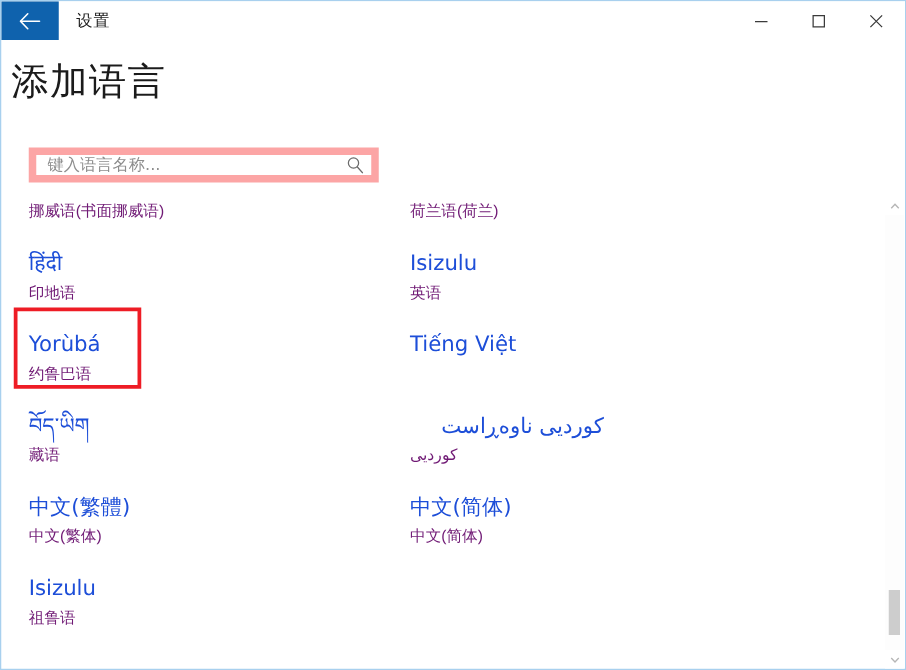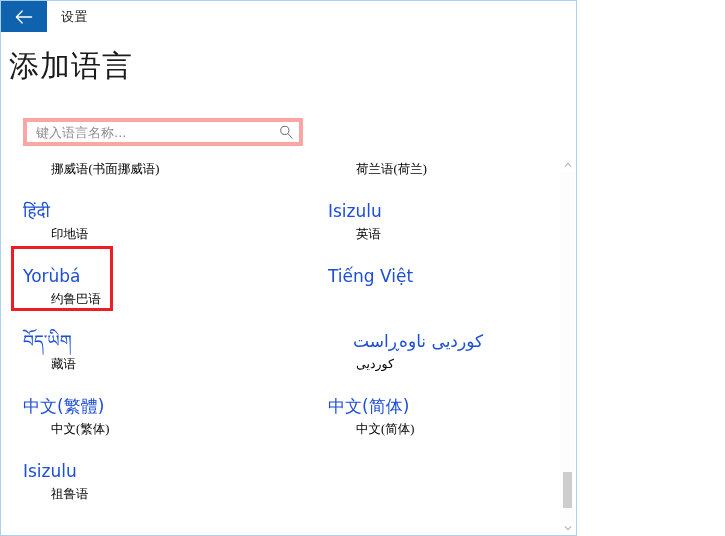--- a/index.html
+++ b/index.html
@@ -10,21 +10,21 @@
   body {
     width: 725px;
     height: 536px;
     overflow: hidden;
     font-family: "Liberation Sans", "DejaVu Sans", sans-serif;
     -webkit-font-smoothing: antialiased;
   }
 
   .window {
     position: relative;
-    width: 577px;
+    width: 725px;
     height: 536px;
     box-sizing: border-box;
     border: 1px solid #a8d0ee;
     background: #ffffff;
     overflow: hidden;
   }
 
   
   .titlebar {
     position: absolute;
@@ -84,21 +84,21 @@
   }
 
   
   .search-box {
     position: absolute;
     left: 22px;
     top: 117px;
     width: 280px;
     height: 28px;
     box-sizing: border-box;
-    border: 4px solid #fca5a5;
+    border: 6px solid #fca5a5;
     background: #ffffff;
     display: flex;
     align-items: center;
   }
   .search-input {
     flex: 1;
     border: none;
     outline: none;
     background: transparent;
     font-size: 13px;
@@ -145,25 +145,24 @@
     font-size: 17px;
     line-height: 24px;
     color: #1d4ed8;
     font-family: "DejaVu Sans", "Liberation Sans", sans-serif;
     white-space: nowrap;
   }
   .lang-native.rtl { direction: rtl; text-align: left; unicode-bidi: plaintext; margin-left: 25px; }
   .lang-local {
     font-size: 12.5px;
     line-height: 20px;
-    color: #000000;
-    font-family: Liberation Serif, serif;
+    color: #701a75;
+    font-family: Liberation Sans, sans-serif;
     margin-top: 1px;
     white-space: nowrap;
-    margin-left: 28px;
   }
 
   
   .highlight-box {
     position: absolute;
     left: 10px;
     top: 245px;
     width: 102px;
     height: 65px;
     box-sizing: border-box;

